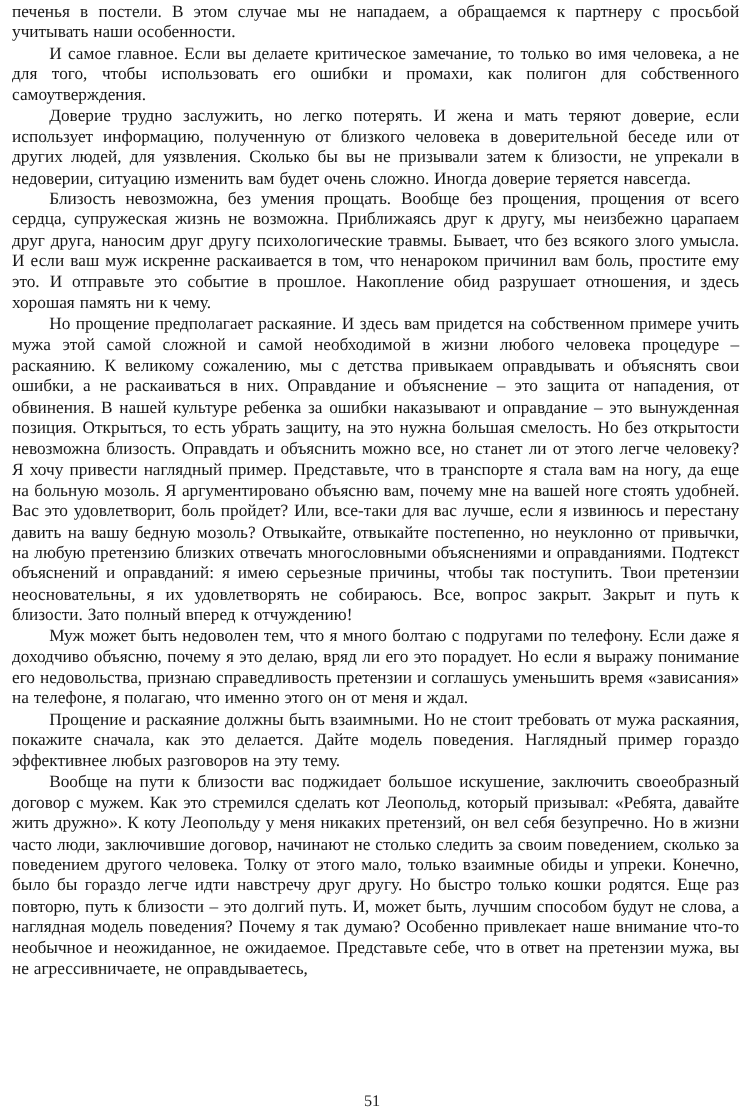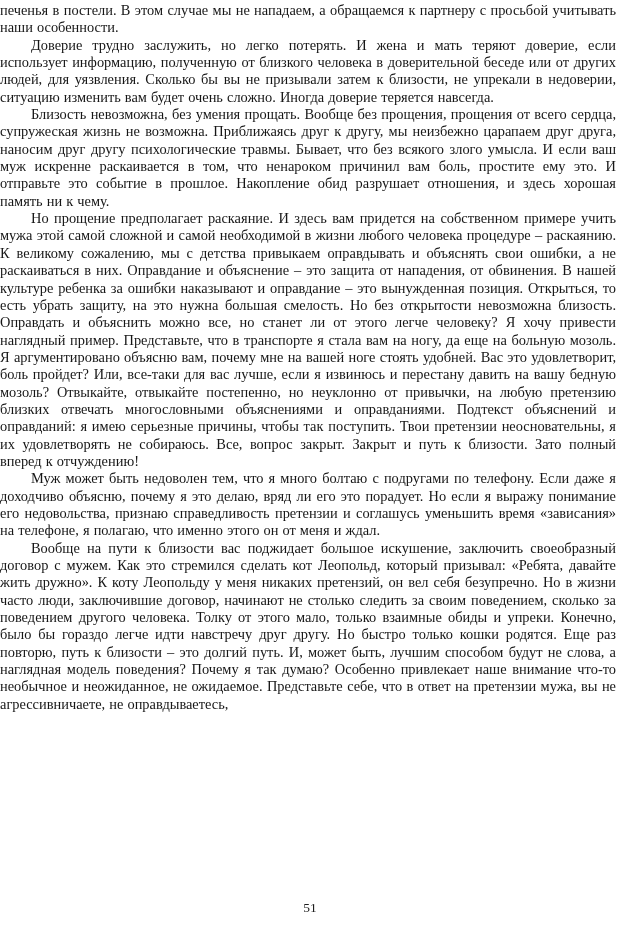--- a/index.html
+++ b/index.html
@@ -9,50 +9,52 @@
   }
   .page {
     position: relative;
     width: 620px;
     height: 930px;
     background: #ffffff;
     overflow: hidden;
     font-family: "Liberation Serif", serif;
   }
   .text-block {
-    padding: 2px 4px 0 0;
+    padding: 2px 4px 0 10px;
   }
   .text-block p {
     margin: 0;
     text-align: justify;
     text-indent: 31px;
     font-size: 14.4px;
     line-height: 17.35px;
     color: #161616;
     word-spacing: 0.5px;
   }
   .text-block p.continuation {
     text-indent: 0;
   }
   .page-number {
     position: absolute;
-    bottom: 14px;
+    bottom: 4px;
     left: 0;
     right: 0;
     text-align: center;
     font-size: 13.5px;
     color: #1d1d1d;
   }
 </style>
 </head>
 <body>
 
 <div class="page">
   <div class="text-block">
     <p class="continuation">печенья в постели. В этом случае мы не нападаем, а обращаемся к партнеру с просьбой учитывать наши особенности.</p>
+    <p>И самое главное. Если вы делаете критическое замечание, то только во имя человека, а не для того, чтобы использовать его ошибки и промахи, как полигон для собственного самоутверждения.</p>
     <p>Доверие трудно заслужить, но легко потерять. И жена и мать теряют доверие, если использует информацию, полученную от близкого человека в доверительной беседе или от других людей, для уязвления. Сколько бы вы не призывали затем к близости, не упрекали в недоверии, ситуацию изменить вам будет очень сложно. Иногда доверие теряется навсегда.</p>
     <p>Близость невозможна, без умения прощать. Вообще без прощения, прощения от всего сердца, супружеская жизнь не возможна. Приближаясь друг к другу, мы неизбежно царапаем друг друга, наносим друг другу психологические травмы. Бывает, что без всякого злого умысла. И если ваш муж искренне раскаивается в том, что ненароком причинил вам боль, простите ему это. И отправьте это событие в прошлое. Накопление обид разрушает отношения, и здесь хорошая память ни к чему.</p>
     <p>Но прощение предполагает раскаяние. И здесь вам придется на собственном примере учить мужа этой самой сложной и самой необходимой в жизни любого человека процедуре – раскаянию. К великому сожалению, мы с детства привыкаем оправдывать и объяснять свои ошибки, а не раскаиваться в них. Оправдание и объяснение – это защита от нападения, от обвинения. В нашей культуре ребенка за ошибки наказывают и оправдание – это вынужденная позиция. Открыться, то есть убрать защиту, на это нужна большая смелость. Но без открытости невозможна близость. Оправдать и объяснить можно все, но станет ли от этого легче человеку?  Я хочу привести наглядный пример. Представьте, что в транспорте я стала вам на ногу, да еще на больную мозоль. Я аргументировано объясню вам, почему мне на вашей ноге стоять удобней. Вас это удовлетворит, боль пройдет? Или, все-таки для вас лучше, если я извинюсь и перестану давить на вашу бедную мозоль? Отвыкайте, отвыкайте постепенно, но неуклонно от привычки, на любую претензию близких отвечать многословными объяснениями и оправданиями. Подтекст объяснений и оправданий: я имею серьезные причины, чтобы так поступить. Твои претензии неосновательны, я их удовлетворять не собираюсь. Все, вопрос закрыт. Закрыт и путь к близости. Зато полный вперед к отчуждению!</p>
     <p>Муж может быть недоволен тем, что я много болтаю с подругами по телефону. Если даже я доходчиво объясню, почему я это делаю, вряд ли его это порадует. Но если я выражу понимание его недовольства, признаю справедливость претензии и соглашусь уменьшить время «зависания» на телефоне, я полагаю, что именно этого он от меня и ждал.</p>
+    <p>Прощение и раскаяние должны быть взаимными. Но не стоит требовать от мужа раскаяния, покажите сначала, как это делается. Дайте модель поведения. Наглядный пример гораздо эффективнее любых разговоров на эту тему.</p>
     <p>Вообще на пути к близости вас поджидает большое искушение, заключить своеобразный договор с мужем. Как это стремился сделать кот Леопольд, который призывал: «Ребята, давайте жить дружно». К коту Леопольду у меня никаких претензий, он вел себя безупречно. Но в жизни часто люди, заключившие договор, начинают не столько следить за своим поведением, сколько за поведением другого человека. Толку от этого мало, только взаимные обиды и упреки.  Конечно, было бы гораздо легче идти навстречу друг другу. Но быстро только кошки родятся. Еще раз повторю, путь к близости – это долгий путь. И, может быть, лучшим способом будут не слова, а наглядная модель поведения? Почему я так думаю? Особенно привлекает наше внимание что-то необычное и неожиданное, не ожидаемое. Представьте себе, что в ответ на претензии мужа, вы не агрессивничаете, не оправдываетесь,</p>
   </div>
   <div class="page-number">51</div>
 </div>
 
 </body></html>

